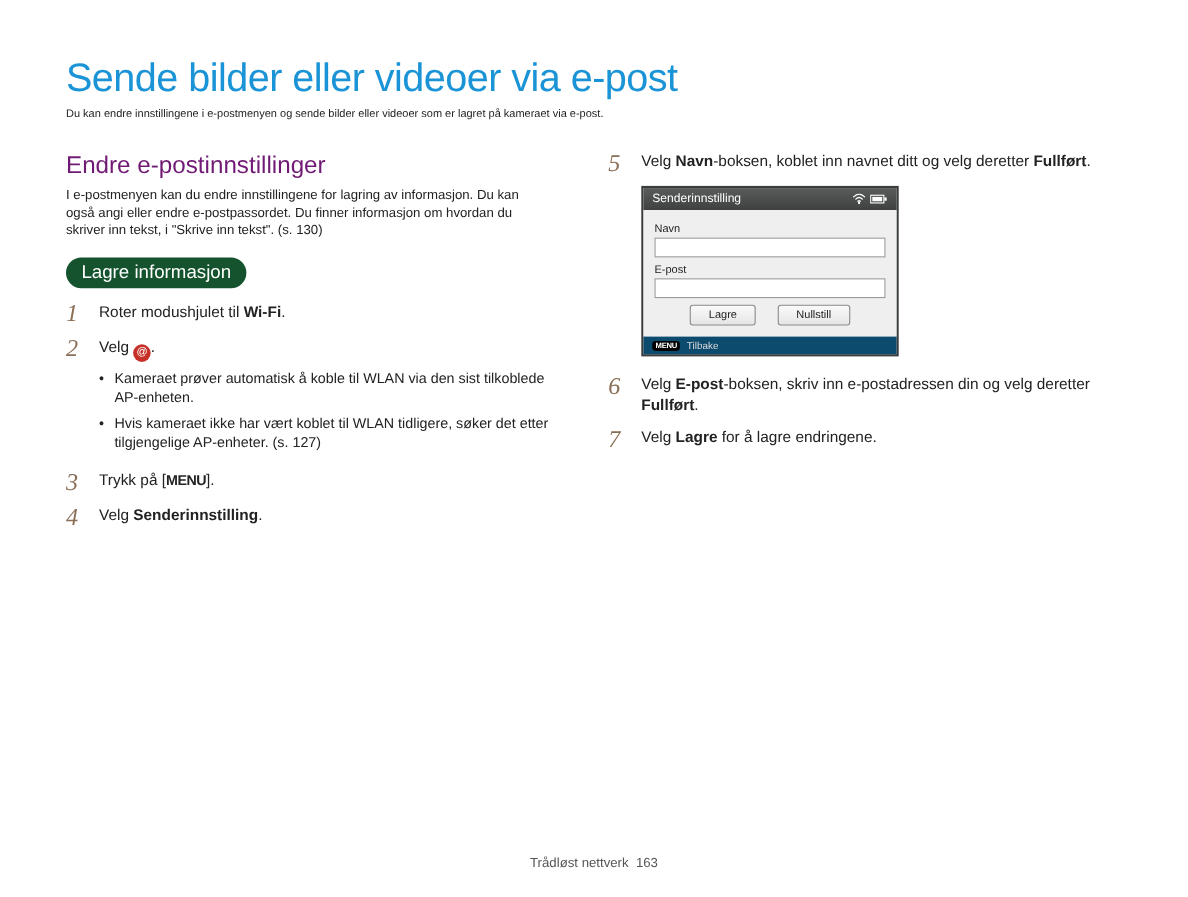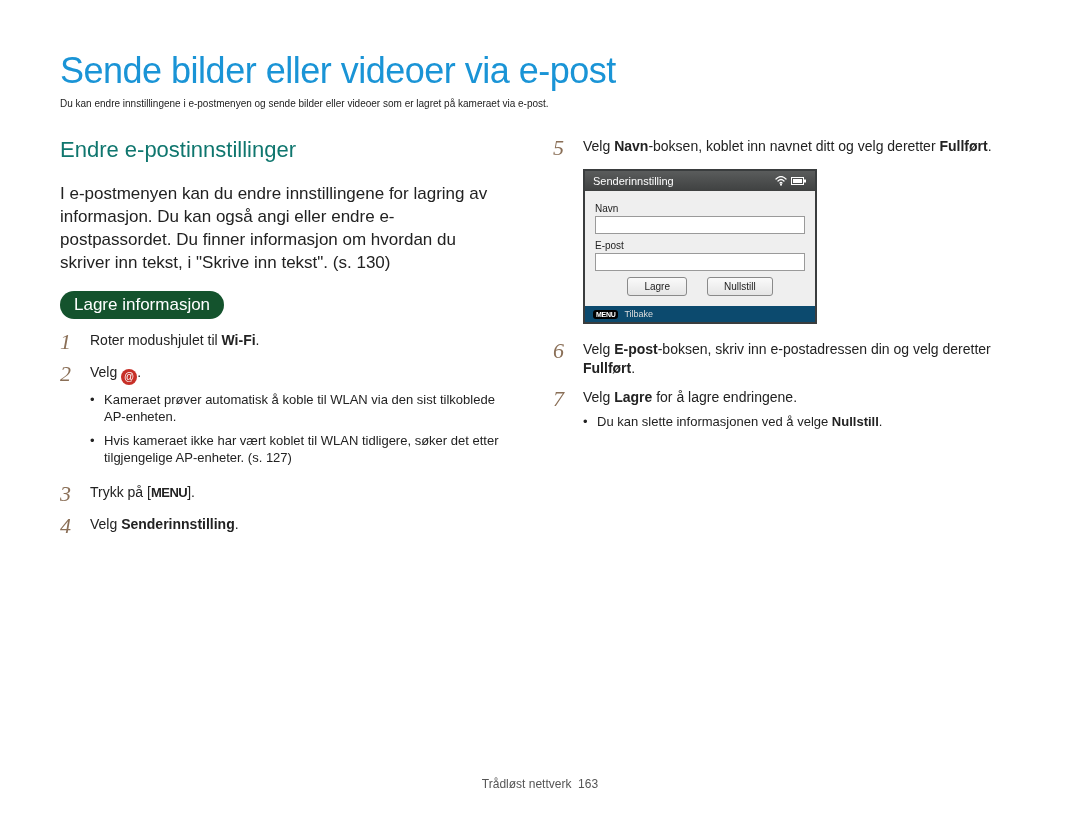--- a/index.html
+++ b/index.html
@@ -30,27 +30,27 @@
   }
   .cols {
     display: flex;
     gap: 54px;
   }
   .col {
     flex: 1 1 0;
     min-width: 0;
   }
   h2.subtitle {
-    color: #0f766e;
+    color: #701a75;
     font-weight: 400;
     font-size: 22px;
-    margin: 0 0 20px 0;
+    margin: 0 0 6px 0;
   }
   .para {
-    font-size: 17px;
+    font-size: 12px;
     line-height: 1.35;
     margin: 0 0 16px 0;
   }
   .pill {
     display: inline-block;
     background: #14532d;
     color: #fff;
     font-size: 17px;
     padding: 4px 14px;
     border-radius: 14px;
@@ -299,25 +299,20 @@
         <li>
           <span class="stepnum">6</span>
           <span class="stepbody">
             <span>Velg </span><b>E-post</b><span>-boksen, skriv inn e-postadressen din og velg deretter </span><b>Fullført</b><span>.</span>
           </span>
         </li>
         <li>
           <span class="stepnum">7</span>
           <span class="stepbody">
             <span>Velg </span><b>Lagre</b><span> for å lagre endringene.</span>
-            <ul class="sub">
-              <li>
-                <span>Du kan slette informasjonen ved å velge </span><b>Nullstill</b><span>.</span>
-              </li>
-            </ul>
           </span>
         </li>
       </ol>
     </div>
   </div>
 
   <div class="footer">
     <span>Trådløst nettverk</span>&nbsp;&nbsp;<span>163</span>
   </div>
 </div>

